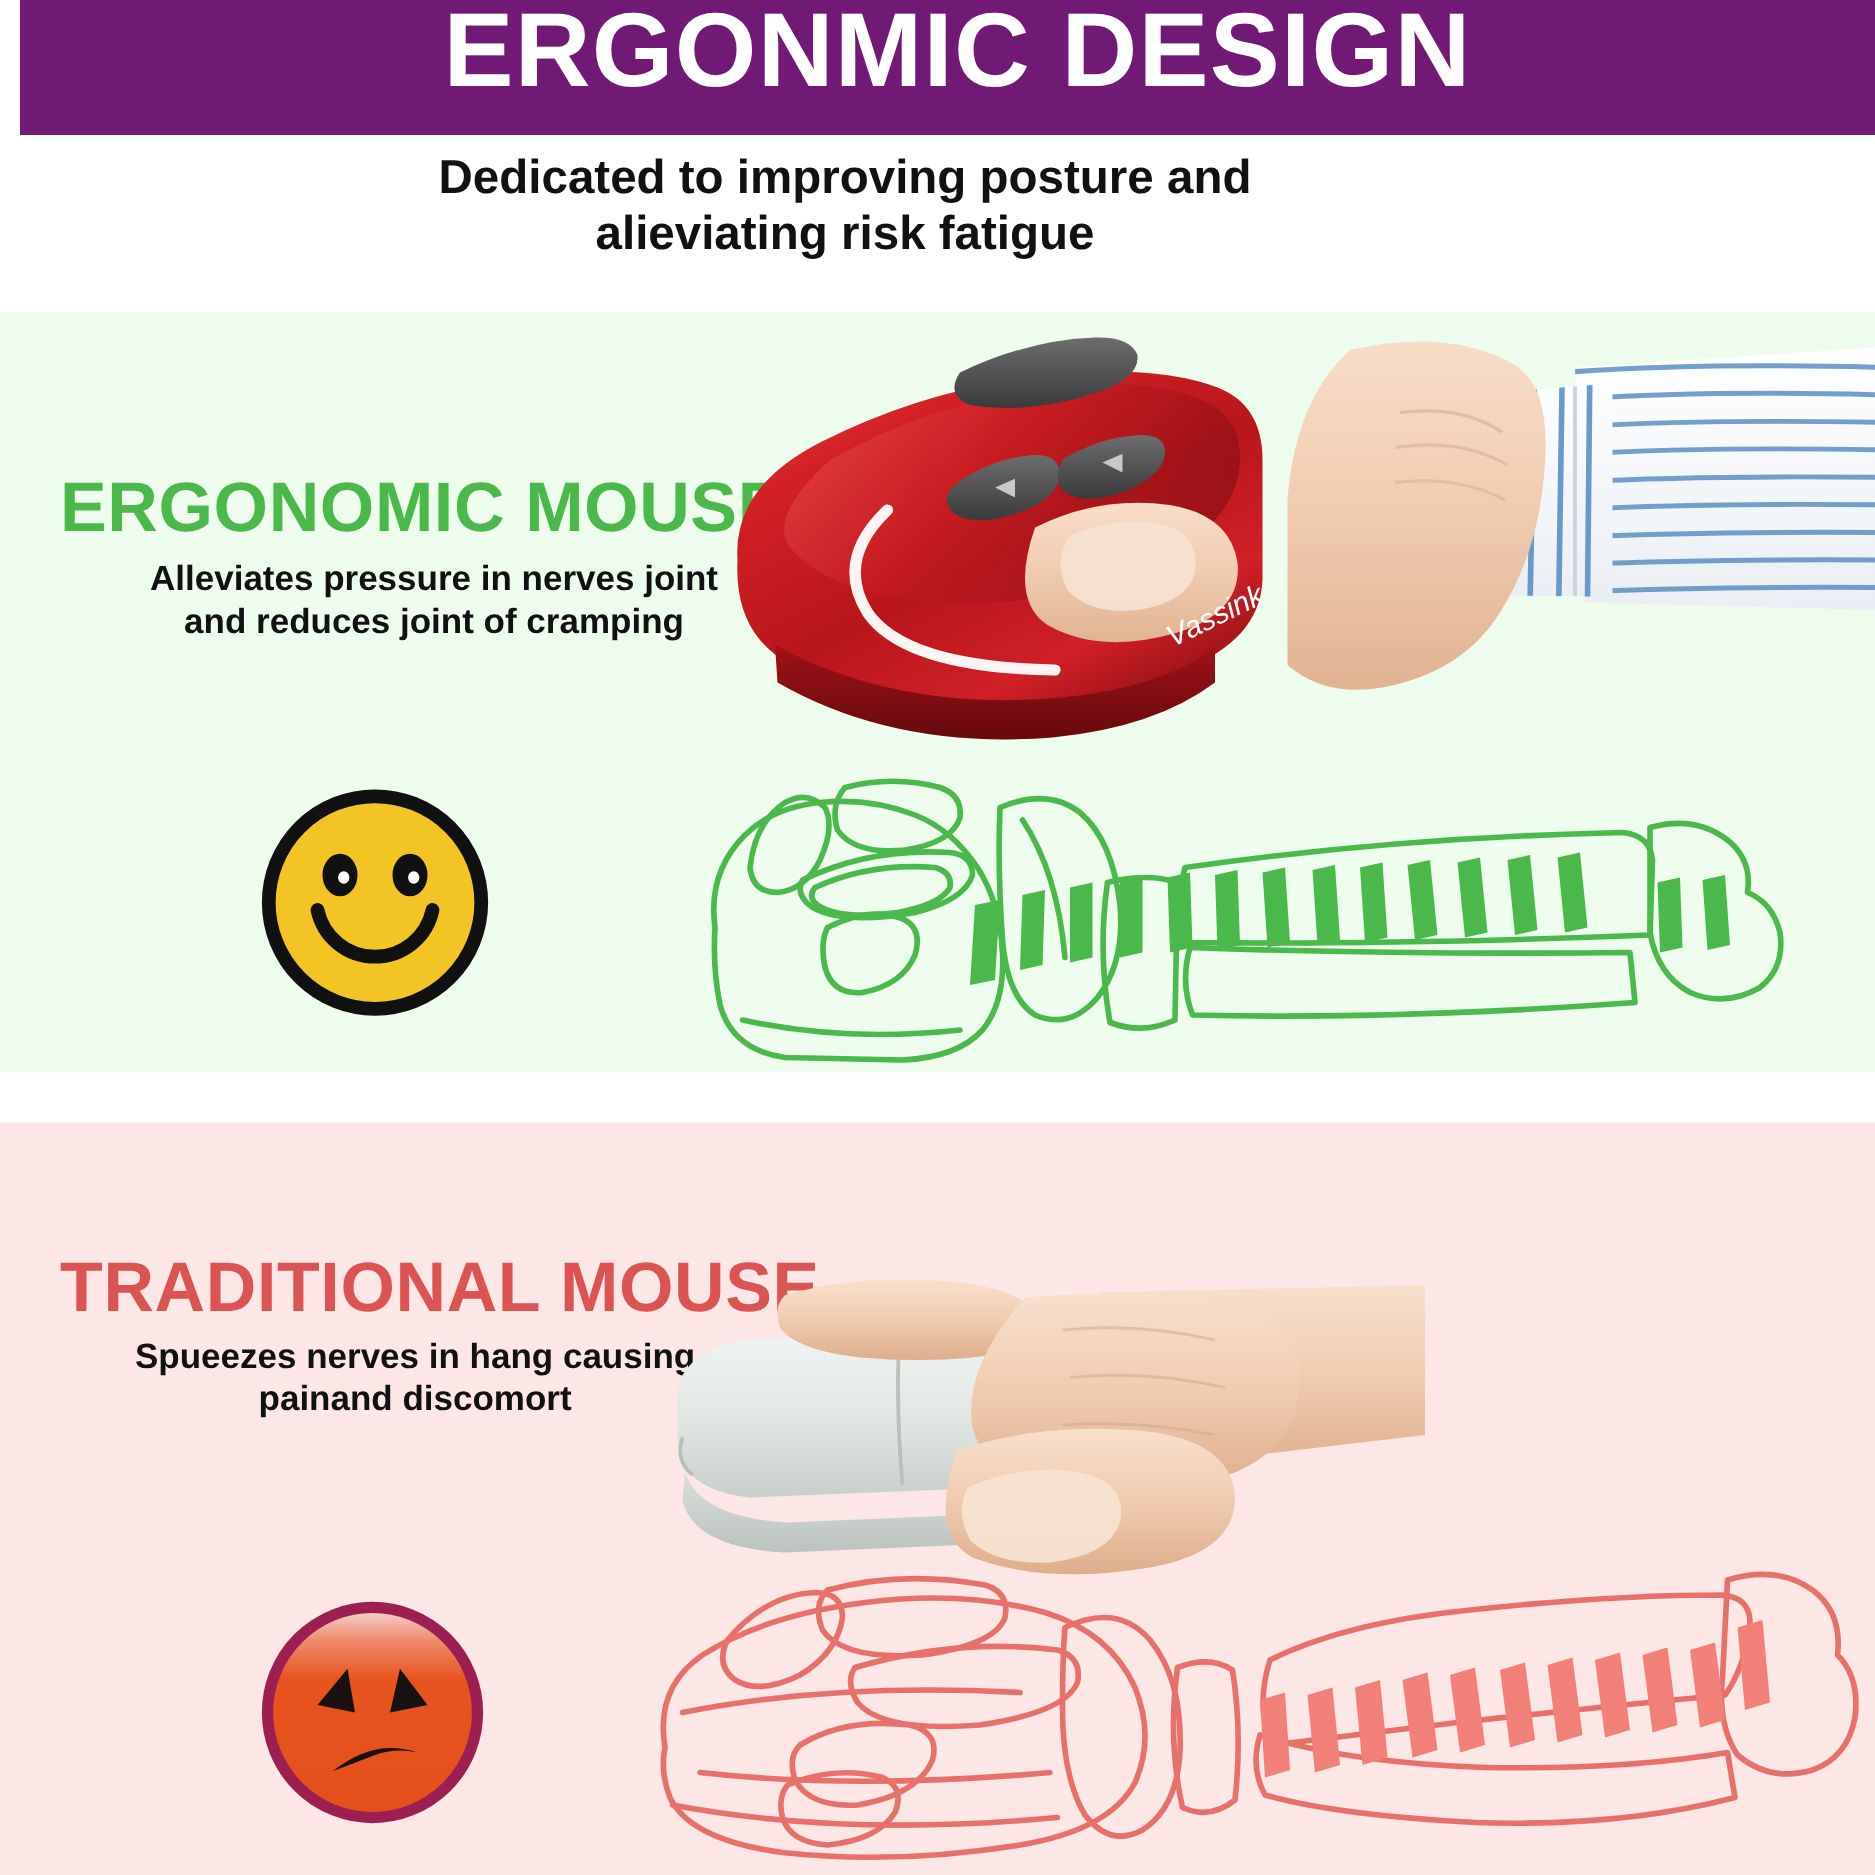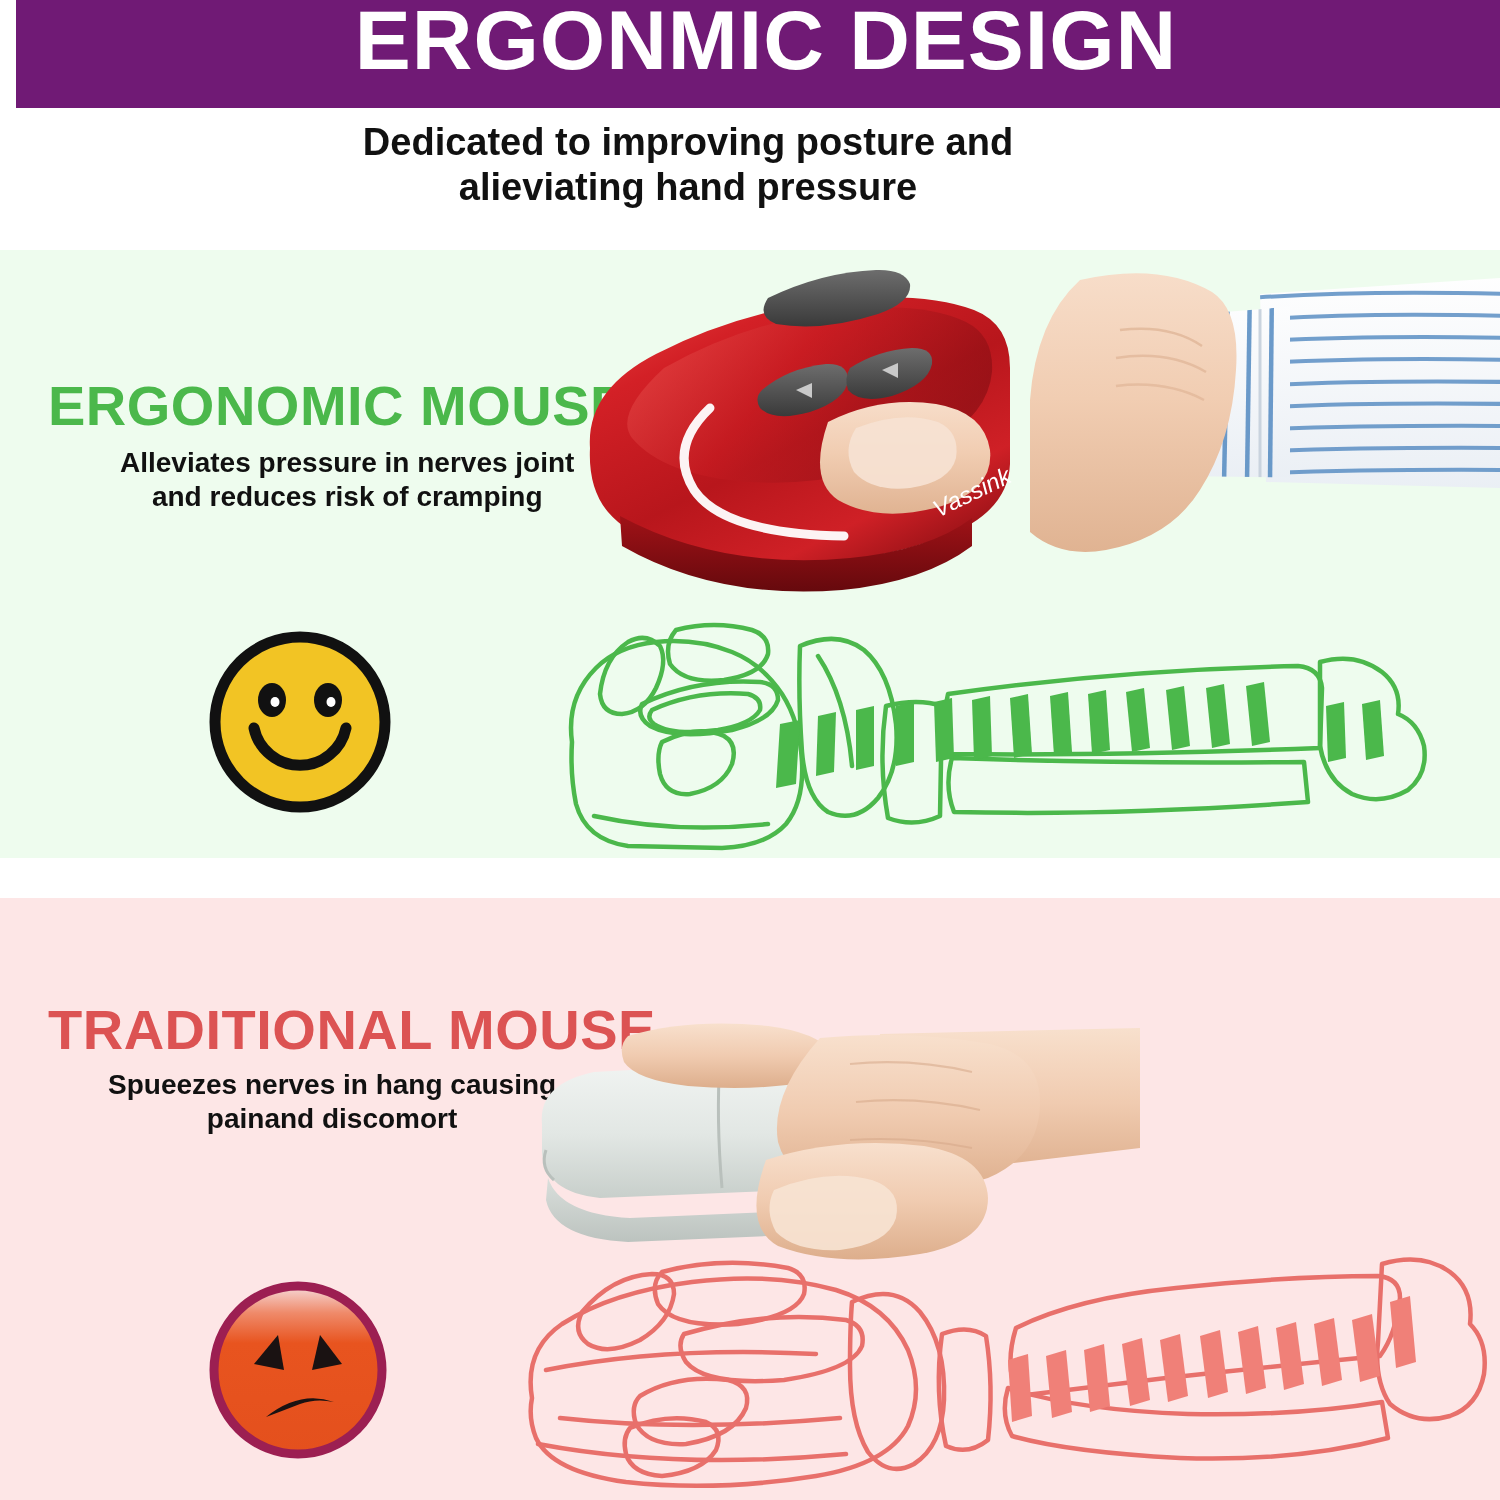--- a/index.html
+++ b/index.html
@@ -20,21 +20,21 @@
   .header-title {
     color:#ffffff;
     font-size:84px;
     font-weight:bold;
     letter-spacing:1px;
     line-height:1;
     white-space:nowrap;
     transform:translateY(-2px);
   }
   .subtitle-wrap {
-    position:absolute; left:12px; top:112px; width:1352px; height:120px;
+    position:absolute; left:0; top:112px; width:1352px; height:120px;
     display:flex; flex-direction:column; align-items:center; justify-content:flex-start;
     padding-top:8px;
   }
   .subtitle-line {
     color:#111111;
     font-size:38px;
     font-weight:bold;
     line-height:1.18;
     text-align:center;
     white-space:nowrap;
@@ -89,30 +89,30 @@
 </style>
 </head>
 <body>
 
 <div class="header-band">
   <div class="header-title">ERGONMIC DESIGN</div>
 </div>
 
 <div class="subtitle-wrap">
   <div class="subtitle-line">Dedicated to improving posture and</div>
-  <div class="subtitle-line">alieviating hand pressure</div>
+  <div class="subtitle-line">alieviating risk fatigue</div>
 </div>
 
 <div class="panel panel-green">
 
   <div class="sec-heading green">ERGONOMIC MOUSE</div>
 
   <div class="sec-body green">
     <div>Alleviates pressure in nerves joint</div>
-    <div>and reduces risk of cramping</div>
+    <div>and reduces joint of cramping</div>
   </div>
 
   <div class="face face-happy">
     <svg width="180" height="180" viewBox="0 0 180 180">
       <circle cx="90" cy="90" r="85" fill="#f2c424" stroke="#111111" stroke-width="11"></circle>
       <ellipse cx="62" cy="68" rx="14" ry="17" fill="#111111"></ellipse>
       <ellipse cx="118" cy="68" rx="14" ry="17" fill="#111111"></ellipse>
       <ellipse cx="65" cy="70" rx="4.5" ry="5" fill="#ffffff"></ellipse>
       <ellipse cx="121" cy="70" rx="4.5" ry="5" fill="#ffffff"></ellipse>
       <path d="M44 96 A47 47 0 0 0 136 96" fill="none" stroke="#111111" stroke-width="11" stroke-linecap="round"></path>

